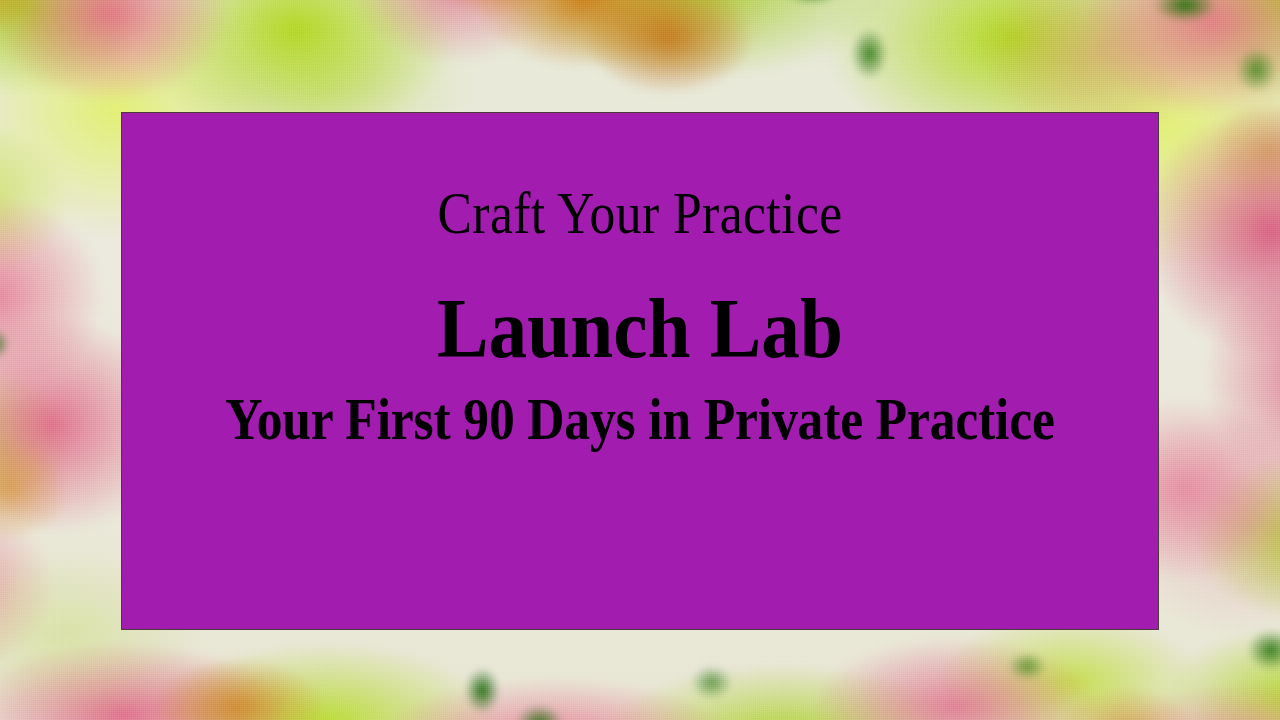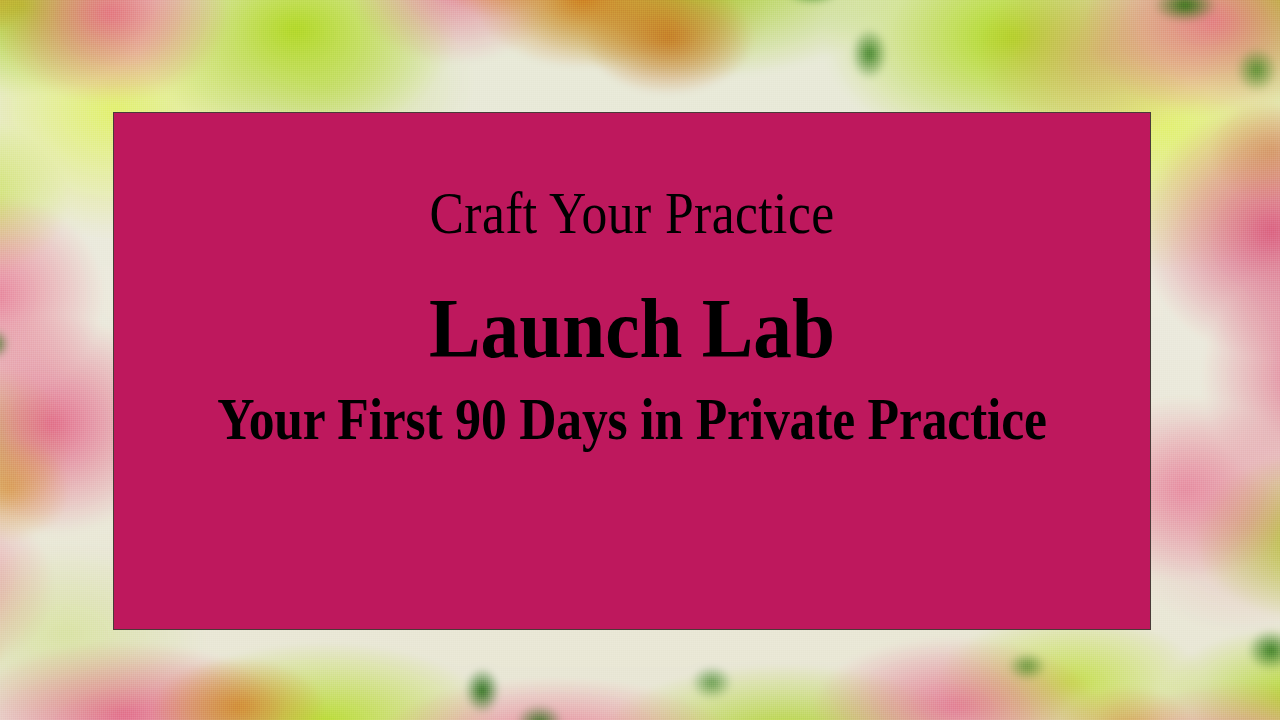--- a/index.html
+++ b/index.html
@@ -140,25 +140,25 @@
   
   .bg-blurwrap {
     position: absolute;
     inset: 0;
     filter: blur(3px) saturate(1.12);
   }
 
   
   .card {
     position: absolute;
-    left: 113px;
+    left: 121px;
     top: 112px;
     width: 1038px;
     height: 518px;
-    background: #be185d;
+    background: #a21caf;
     border: 1px solid #4a3a38;
     box-sizing: border-box;
     display: flex;
     flex-direction: column;
     align-items: center;
   }
 
   .eyebrow {
     position: absolute;
     left: 0;

